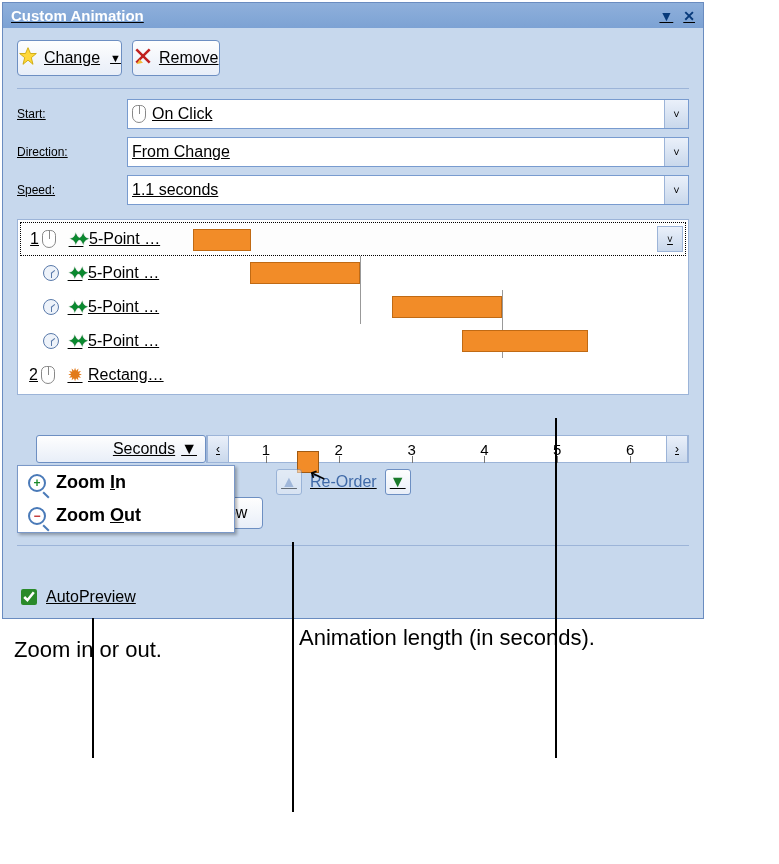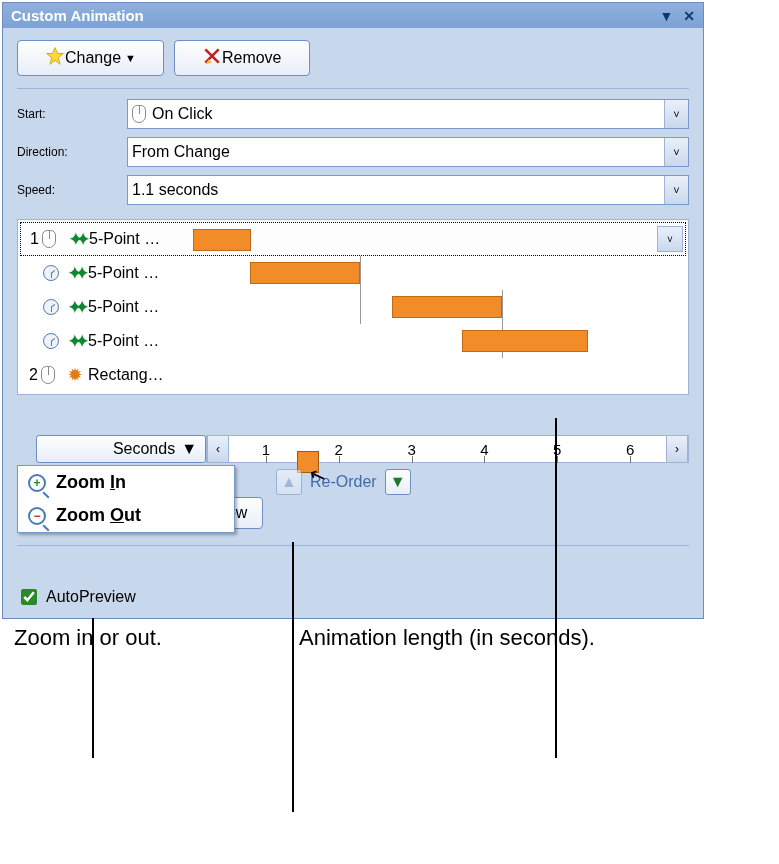--- a/index.html
+++ b/index.html
@@ -1,23 +1,23 @@
 <!DOCTYPE html>
 <html><head>
 <meta charset="utf-8">
 <style>
 * { box-sizing: border-box; font-family: Tahoma, Arial, sans-serif; }
 body { margin: 0; background: #fff; width: 779px; }
-.pane { width: 702px; margin: 2px; background: #c7d8ed; border: 1px solid #6a8cc0; }
+.pane { width: 702px; margin: 2px; background: #c7d8ed; border: 1px solid #6a8cc0; text-decoration: underline; }
 .titlebar { background: linear-gradient(to bottom, #8fb0db, #7ca2d4); color: #fff; font-size: 15px; font-weight: bold; padding: 4px 8px; display: flex; align-items: center; justify-content: space-between; }
 .titlebar-controls { display: flex; gap: 10px; align-items: center; }
 .titlebar-controls span { cursor: pointer; font-size: 14px; color: #083a7a; }
 .body { padding: 12px 14px 10px 14px; }
 .toolbar { display: flex; gap: 10px; margin-bottom: 12px; }
-.btn { background: linear-gradient(to bottom, #fefefe, #e8eef8); border: 1px solid #6d8fc2; border-radius: 4px; padding: 5px 27px; font-size: 16px; display: inline-flex; align-items: center; gap: 0; cursor: pointer; }
+.btn { background: linear-gradient(to bottom, #fefefe, #e8eef8); border: 1px solid #6d8fc2; border-radius: 4px; padding: 5px 0; font-size: 16px; display: inline-flex; align-items: center; gap: 6px; cursor: pointer; }
 .btn .drop { font-size: 11px; margin-left: 4px; }
 .star-icon svg, .remove-icon svg { width: 20px; height: 20px; }
 .section-title { color: #1b4a9b; font-size: 17px; font-weight: bold; margin-bottom: 6px; }
 .hr { border: none; border-top: 1px solid #9cb4d8; margin: 4px 0 10px 0; }
 .form-row { display: flex; align-items: center; margin-bottom: 8px; }
 .form-label { width: 110px; font-size: 12px; color: #000; }
 .select { flex: 1; background: #fff; border: 1px solid #789bcf; height: 30px; display: flex; align-items: center; padding: 0 4px; font-size: 16px; position: relative; }
 .select .dd { position: absolute; right: 0; top: 0; bottom: 0; width: 24px; background: linear-gradient(to bottom,#eaf0fa,#c9d8ec); border-left: 1px solid #9cb4d8; display: flex; align-items: center; justify-content: center; font-size: 11px; }
 .mouse-mini { width: 14px; height: 18px; border: 1px solid #888; border-radius: 6px 6px 8px 8px; background: #fff; margin-right: 6px; position: relative; display: inline-block; }
 .mouse-mini::before { content:''; position:absolute; top:0; left:50%; width:1px; height:8px; background:#888; }
@@ -256,15 +256,15 @@
       <span>AutoPreview</span>
     </label>
   </div>
 </div>
 
 <div class="pointer-line" style="left:555px; top:418px; height:340px;"></div>
 <div class="pointer-line" style="left:92px; top:618px; height:140px;"></div>
 <div class="pointer-line" style="left:292px; top:542px; height:270px;"></div>
 
 <div class="callouts">
-  <div class="callout-text" style="left:14px; top:4px;">Zoom in or out.</div>
+  <div class="callout-text" style="left:14px; top:16px;">Zoom in or out.</div>
   <div class="callout-text" style="left:278px; top:4px;margin-left:21px;">Animation length (in seconds).</div>
 </div>
 
 </body></html>

